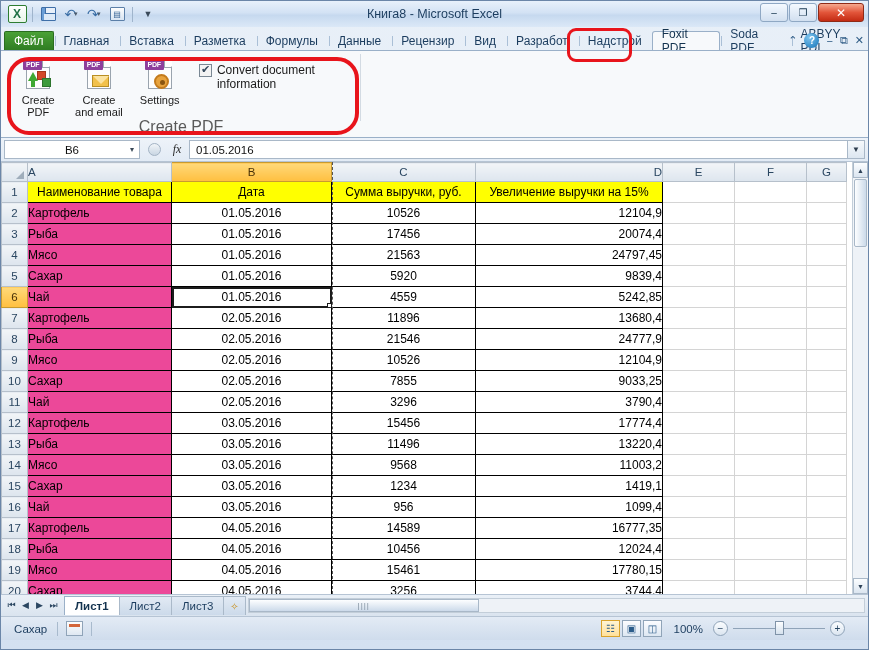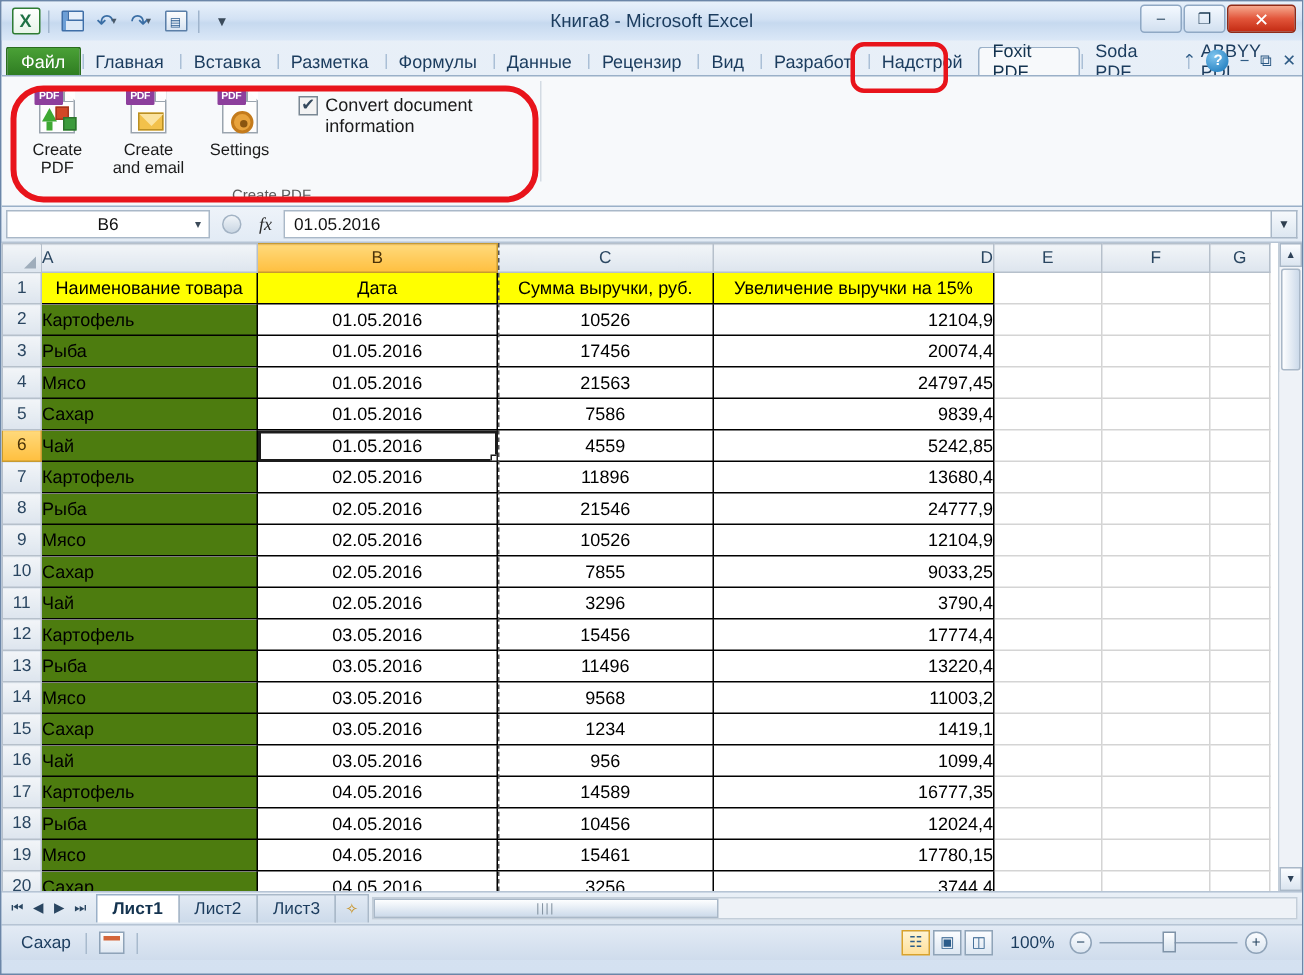--- a/index.html
+++ b/index.html
@@ -192,21 +192,21 @@
     width: 13px; height: 13px; background: #f3f3f3;
     border: 1px solid #7a8894; position: relative; flex: none; margin-top: 1px;
   }
   .chkbox::after {
     content: "\2714"; position: absolute; left: 1px; top: -2px;
     font-size: 11px; color: #34485c;
   }
   .chk-label { font-size: 12px; color: #1b1b1b; }
   .rgroup-title {
     position: absolute; bottom: 1px; left: 0; right: 0; text-align: center;
-    font-size: 10px; color: #5a5a5a;
+    font-size: 16px; color: #5a5a5a;
   }
   .rgroup-divider {
     position: absolute; right: 0; top: 3px; bottom: 16px; width: 1px;
     background: #d3dbe3;
   }
 
   
   .annot {
     position: absolute; border: 4px solid #e8141b; border-radius: 22px;
     pointer-events: none; z-index: 50;
@@ -293,21 +293,21 @@
   .c-d { width: 187px; text-align: right; }
   .c-e, .c-f { width: 72px; }
   .c-g { width: 40px; }
 
   .hdr-cell {
     background: #ffff00; text-align: center; font-size: 12px; color: #000;
     border: 1px solid #000; height: 21px; padding: 0 3px; white-space: nowrap;
     overflow: hidden;
   }
   .name-cell {
-    background: #4d7c0f; border: 1px solid #000; text-align: left;
+    background: #ec4899; border: 1px solid #000; text-align: left;
   }
   .bordered { border: 1px solid #000; }
   .selcell {
     outline: 2px solid #1c1c1c; outline-offset: -2px; position: relative;
   }
   .selcell::after {
     content: ""; position: absolute; right: -3px; bottom: -3px;
     width: 5px; height: 5px; background: #fff; border: 1px solid #1c1c1c;
   }
   .pagebreak {
@@ -585,21 +585,21 @@
               <td class="cell c-c bordered">21563</td>
               <td class="cell c-d bordered">24797,45</td>
               <td class="cell c-e"></td>
               <td class="cell c-f"></td>
               <td class="cell c-g"></td>
             </tr>
             <tr>
               <th class="rowhdr">5</th>
               <td class="cell c-a bordered name-cell">Сахар</td>
               <td class="cell c-b bordered">01.05.2016</td>
-              <td class="cell c-c bordered">7586</td>
+              <td class="cell c-c bordered">5920</td>
               <td class="cell c-d bordered">9839,4</td>
               <td class="cell c-e"></td>
               <td class="cell c-f"></td>
               <td class="cell c-g"></td>
             </tr>
             <tr>
               <th class="rowhdr sel">6</th>
               <td class="cell c-a bordered name-cell">Чай</td>
               <td class="cell c-b bordered selcell">01.05.2016</td>
               <td class="cell c-c bordered">4559</td>

